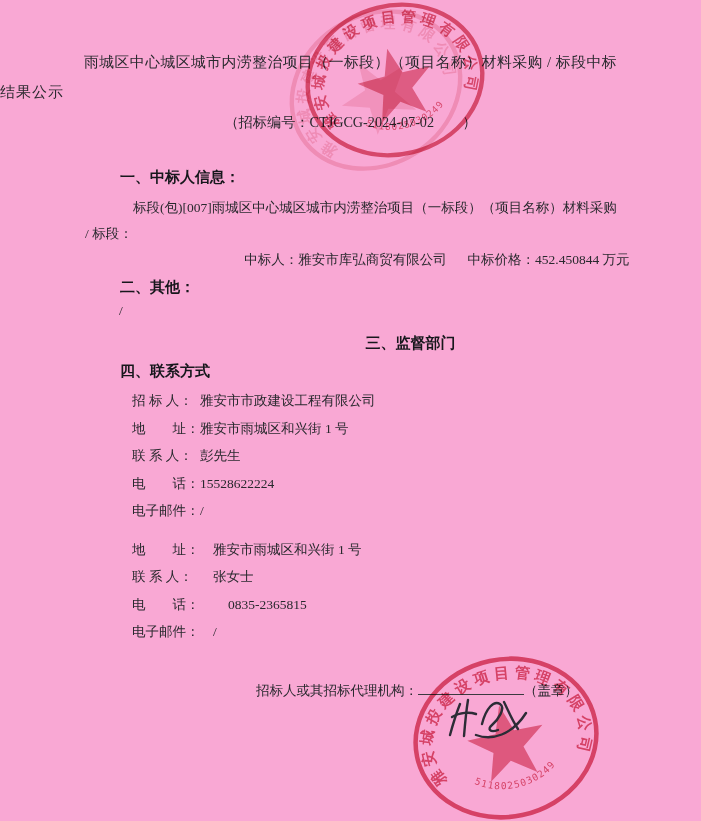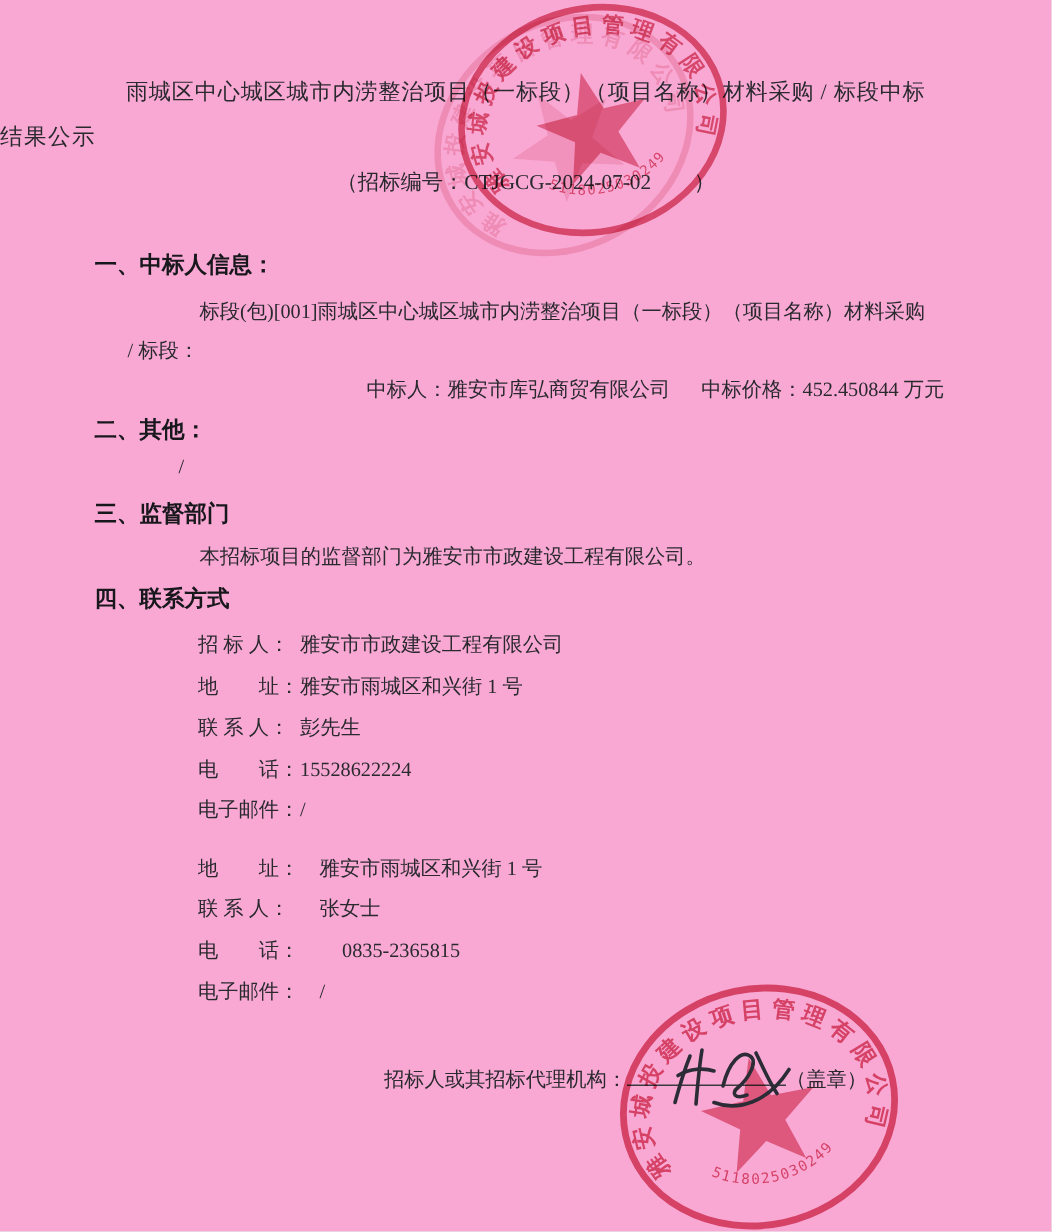--- a/index.html
+++ b/index.html
@@ -12,25 +12,25 @@
   }
   .content { position:absolute; inset:0; z-index:1; }
 
   .doc-title  { margin-top:50px; text-align:center; font-size:14.8px; line-height:24px; letter-spacing:.5px; }
   .doc-title2 { margin-top:6px;  font-size:15px; line-height:24px; letter-spacing:1px; }
   .bid-no     { margin-top:6px;  text-align:center; font-size:14.2px; line-height:24px; }
 
   .h-sec {
     font-family:"Liberation Sans","DejaVu Sans",sans-serif;
     font-weight:bold; color:#17171c; font-size:15px; line-height:22px;
-    margin-left:63px;
+    margin-left:120px;
   }
   .h1sec { margin-top:32px; }
   .h2sec { margin-top:4px; }
-  .h3sec { margin-top:8px; }
+  .h3sec { margin-top:8px;text-align:center; }
   .h4sec { margin-top:6px; }
 
   .para-pkg { margin:7px 80px 0 85px; width:536px; text-indent:48px; line-height:26px; }
   .row-winner { margin-left:152px; margin-top:1px; line-height:24px;text-align:center; }
   .winner-left { display:inline-block; width:244px; }
   .slash-line { margin-left:119px; line-height:26px; }
   .para-supervise { margin-left:85px; text-indent:48px; line-height:24px; margin-top:5px; }
 
   .contact { margin-left:132px; margin-top:5px; }
   .contact-row { line-height:27.5px; height:27.5px; white-space:pre; }
@@ -59,30 +59,29 @@
 <body>
 
 <div class="page">
   <div class="content">
 
     <div class="doc-title">雨城区中心城区城市内涝整治项目（一标段）（项目名称）材料采购 / 标段中标</div>
     <div class="doc-title2">结果公示</div>
     <div class="bid-no">（招标编号：CTJGCG-2024-07-02　　）</div>
 
     <div class="h-sec h1sec">一、中标人信息：</div>
-    <div class="para-pkg">标段(包)[001]雨城区中心城区城市内涝整治项目（一标段）（项目名称）材料采购 / 标段：</div>
+    <div class="para-pkg">标段(包)[007]雨城区中心城区城市内涝整治项目（一标段）（项目名称）材料采购 / 标段：</div>
     <div class="row-winner">
       <span class="winner-left"><span>中标人：</span><span>雅安市库弘商贸有限公司</span></span><span><span>中标价格：</span><span>452.450844 万元</span></span>
     </div>
 
     <div class="h-sec h2sec">二、其他：</div>
     <div class="slash-line">/</div>
 
     <div class="h-sec h3sec">三、监督部门</div>
-    <div class="para-supervise">本招标项目的监督部门为雅安市市政建设工程有限公司。</div>
 
     <div class="h-sec h4sec">四、联系方式</div>
 
     <div class="contact">
       <div class="contact-row"><span class="c-label">招 标 人：</span><span>雅安市市政建设工程有限公司</span></div>
       <div class="contact-row"><span class="c-label">地　　址：</span><span>雅安市雨城区和兴街 1 号</span></div>
       <div class="contact-row"><span class="c-label">联 系 人：</span><span>彭先生</span></div>
       <div class="contact-row"><span class="c-label">电　　话：</span><span>15528622224</span></div>
       <div class="contact-row"><span class="c-label">电子邮件：</span><span>/</span></div>
     </div>

